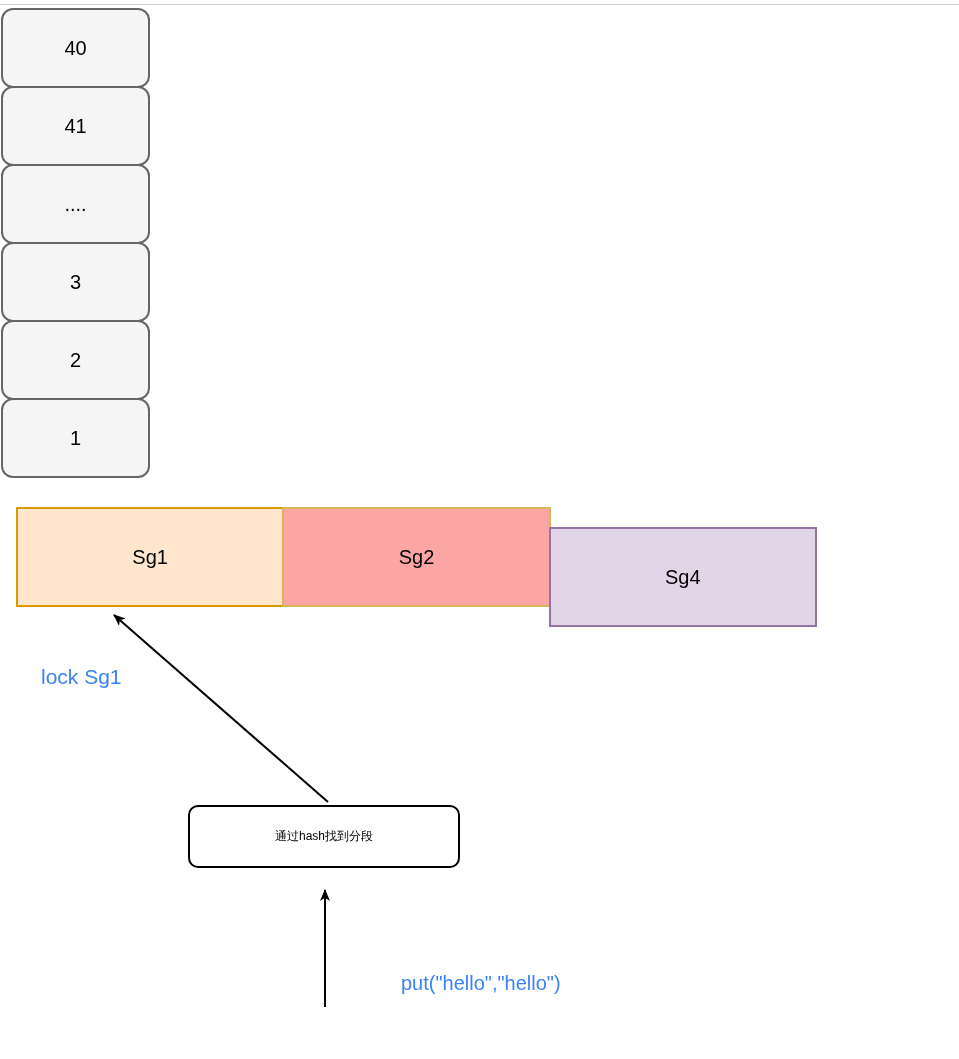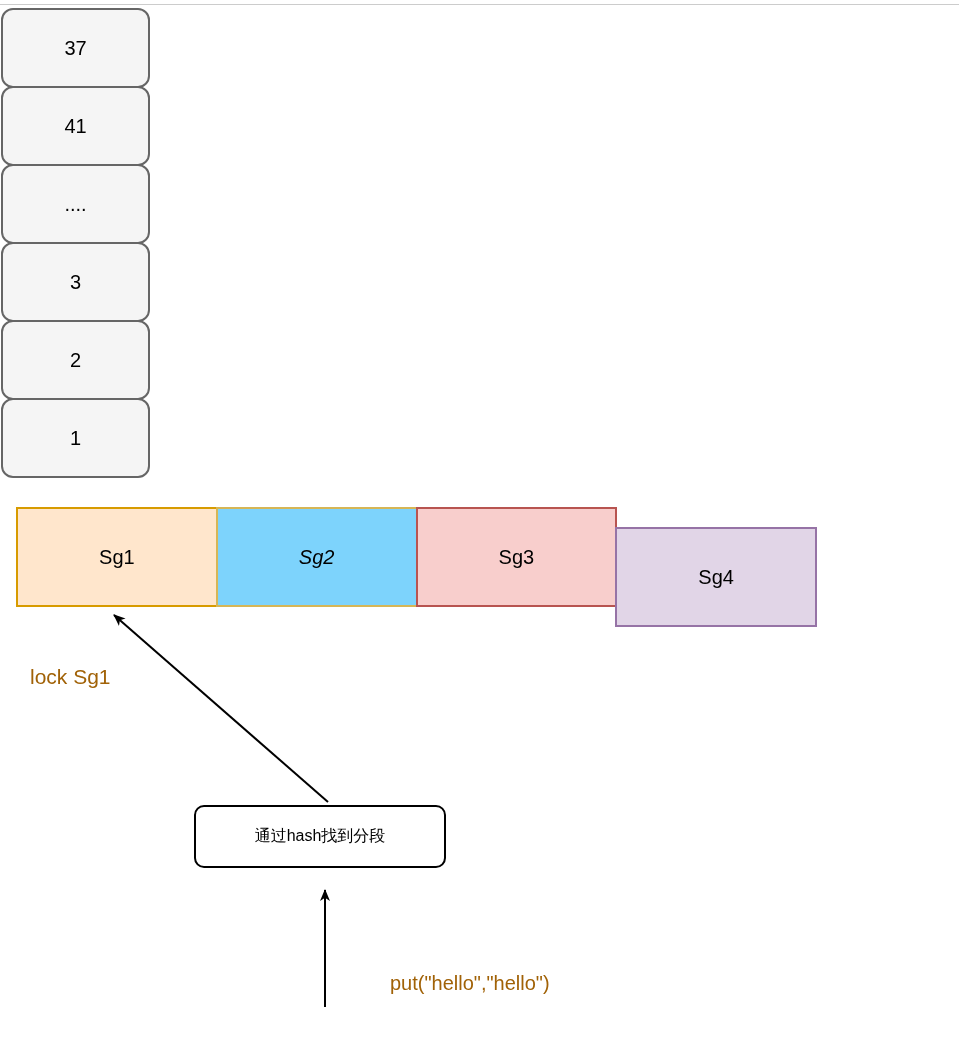--- a/index.html
+++ b/index.html
@@ -60,71 +60,71 @@
     display: flex;
     align-items: center;
     justify-content: center;
     font-size: 20px;
     color: #000000;
   }
   .segment + .segment { margin-left: -2px; }
   
   .label {
     position: absolute;
-    color: #a16207;
+    color: #3b82f6;
     font-size: 21px;
     white-space: nowrap;
+    margin-left: 11px;
   }
   #lock-label { left: 30px; top: 665px; }
   #put-label  { left: 390px; top: 972px; font-size: 20px; }
   
   .hash-box {
     position: absolute;
     box-sizing: border-box;
-    left: 194px; top: 805px;
-    width: 252px;
+    left: 188px; top: 805px;
+    width: 272px;
     height: 63px;
     border: 2px solid #000000;
     border-radius: 10px;
     background: #ffffff;
     display: flex;
     align-items: center;
     justify-content: center;
-    font-size: 16px;
+    font-size: 12px;
     color: #000000;
   }
   
   #arrow-layer {
     position: absolute;
     left: 0; top: 0;
     width: 959px;
     height: 1059px;
     pointer-events: none;
   }
 </style>
 </head>
 <body>
 
 <div id="canvas">
 
   <div class="top-line"></div>
 
   <div class="stack" id="stack">
-      <div class="stack-box" style="background: rgb(245, 245, 245); border-color: rgb(102, 102, 102);">37</div>
+      <div class="stack-box" style="background: rgb(245, 245, 245); border-color: rgb(102, 102, 102);">40</div>
       <div class="stack-box" style="background: rgb(245, 245, 245); border-color: rgb(102, 102, 102);">41</div>
       <div class="stack-box" style="background: rgb(245, 245, 245); border-color: rgb(102, 102, 102);">....</div>
       <div class="stack-box" style="background: rgb(245, 245, 245); border-color: rgb(102, 102, 102);">3</div>
       <div class="stack-box" style="background: rgb(245, 245, 245); border-color: rgb(102, 102, 102);">2</div>
       <div class="stack-box" style="background: rgb(245, 245, 245); border-color: rgb(102, 102, 102);">1</div>
     </div>
 
   <div class="segment-bar" id="segment-bar">
       <div class="segment" style="background: rgb(255, 230, 204); border-color: rgb(215, 155, 0);">Sg1</div>
-      <div class="segment" style="background: #7dd3fc; border-color: rgb(214, 182, 86); font-style: italic;">Sg2</div>
-      <div class="segment" style="background: rgb(248, 206, 204); border-color: rgb(184, 84, 80);">Sg3</div>
+      <div class="segment" style="background: #fca5a5; border-color: rgb(214, 182, 86);">Sg2</div>
       <div class="segment" style="background: rgb(225, 213, 231); border-color: rgb(150, 115, 166); margin-top: 20px;">Sg4</div>
     </div>
 
   <svg id="arrow-layer" viewBox="0 0 959 1059" xmlns="http://www.w3.org/2000/svg">
     <defs>
       <marker id="arrowhead" markerWidth="14" markerHeight="12" refX="11" refY="5" orient="auto" markerUnits="userSpaceOnUse">
         <path d="M0,0 L12,5 L0,10 L3.2,5 Z" fill="#000000"></path>
       </marker>
     </defs>
     <line x1="328" y1="802" x2="114" y2="615" stroke="#000000" stroke-width="2" marker-end="url(#arrowhead)"></line>

